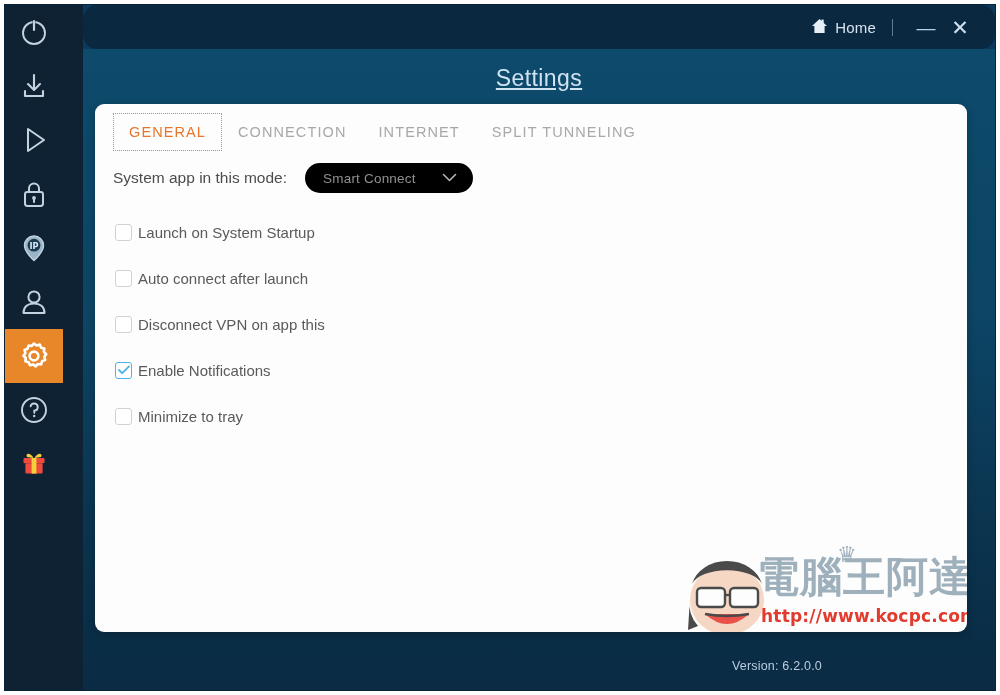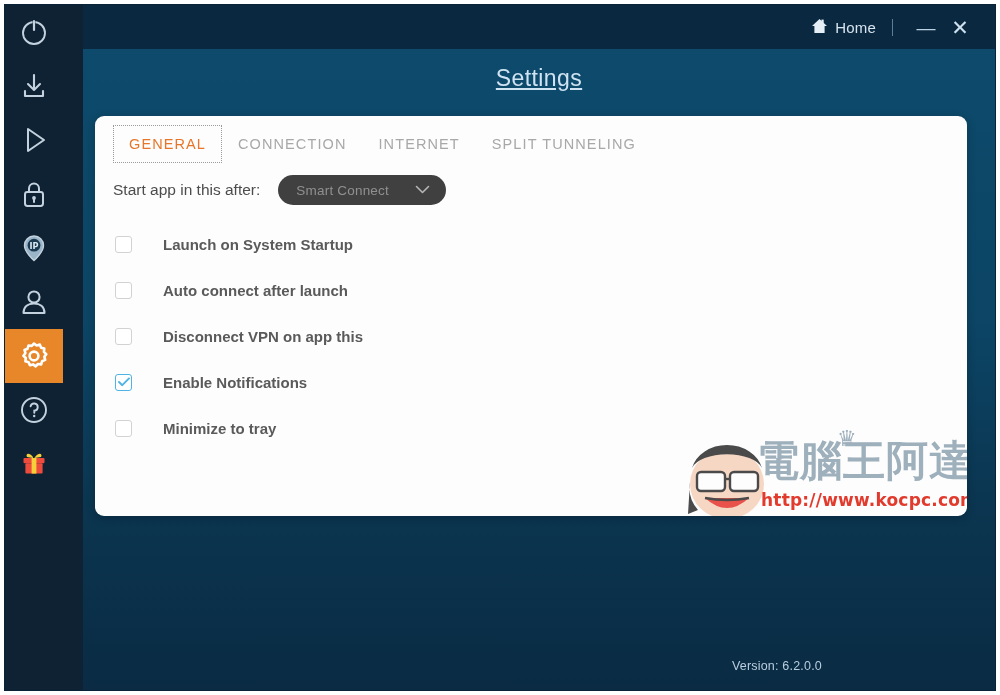--- a/index.html
+++ b/index.html
@@ -58,20 +58,21 @@
     left: 78px;
     top: 0;
     width: 912px;
     height: 44px;
     background: #0a2941;
     display: flex;
     align-items: center;
     justify-content: flex-end;
     box-sizing: border-box;
     padding-right: 18px;
+    border-radius: 14px;
   }
   .tb-home {
     display: flex;
     align-items: center;
     gap: 7px;
     color: #d7e4ef;
     font-size: 15px;
     letter-spacing: .2px;
   }
   .tb-sep {
@@ -108,23 +109,23 @@
     color: #cfe3f2;
     font-size: 23px;
     letter-spacing: .4px;
     text-decoration: underline;
   }
 
   
   .panel {
     position: absolute;
     left: 12px;
-    top: 67px;
+    top: 55px;
     width: 872px;
-    height: 400px;
+    height: 528px;
     background: #fdfdfd;
     border-radius: 9px;
     box-shadow: 0 2px 10px rgba(0,0,0,.22);
     overflow: hidden;
   }
 
   
   .tabs {
     position: absolute;
     left: 18px;
@@ -155,21 +156,21 @@
     align-items: center;
   }
   .mode-label {
     font-size: 15.5px;
     color: #4c4c4c;
   }
   .dropdown {
     margin-left: 18px;
     width: 168px;
     height: 30px;
-    background: #404040;
+    background: #000000;
     border-radius: 15px;
     display: flex;
     align-items: center;
     justify-content: space-between;
     box-sizing: border-box;
     padding: 0 16px 0 18px;
   }
   .dd-value {
     font-size: 13.5px;
     color: #909090;
@@ -201,24 +202,23 @@
     background: #fff;
     box-sizing: border-box;
     display: flex;
     align-items: center;
     justify-content: center;
     flex: none;
   }
   .cbox.checked { border-color: #4fb4e4; }
   .cbox svg { display: block; }
   .check-label {
-    margin-left: 31px;
+    margin-left: 6px;
     font-size: 15px;
     color: #5a5a5a;
-    font-weight: bold;
   }
 
   
   .watermark {
     position: absolute;
     right: -8px;
     bottom: -6px;
     width: 290px;
     height: 86px;
     pointer-events: none;
@@ -400,21 +400,21 @@
       <div class="panel">
 
         <div class="tabs">
           <div class="tab active">GENERAL</div>
           <div class="tab">CONNECTION</div>
           <div class="tab">INTERNET</div>
           <div class="tab">SPLIT TUNNELING</div>
         </div>
 
         <div class="mode-row">
-          <div class="mode-label">Start app in this after:</div>
+          <div class="mode-label">System app in this mode:</div>
           <div class="dropdown">
             <span class="dd-value">Smart Connect</span>
             <span class="dd-chev">
               <svg width="15" height="9" viewBox="0 0 15 9">
                 <polyline points="1.5,1.5 7.5,7.5 13.5,1.5" fill="none" stroke="#b5b5b5" stroke-width="1.6" stroke-linecap="round" stroke-linejoin="round"></polyline>
               </svg>
             </span>
           </div>
         </div>
 

